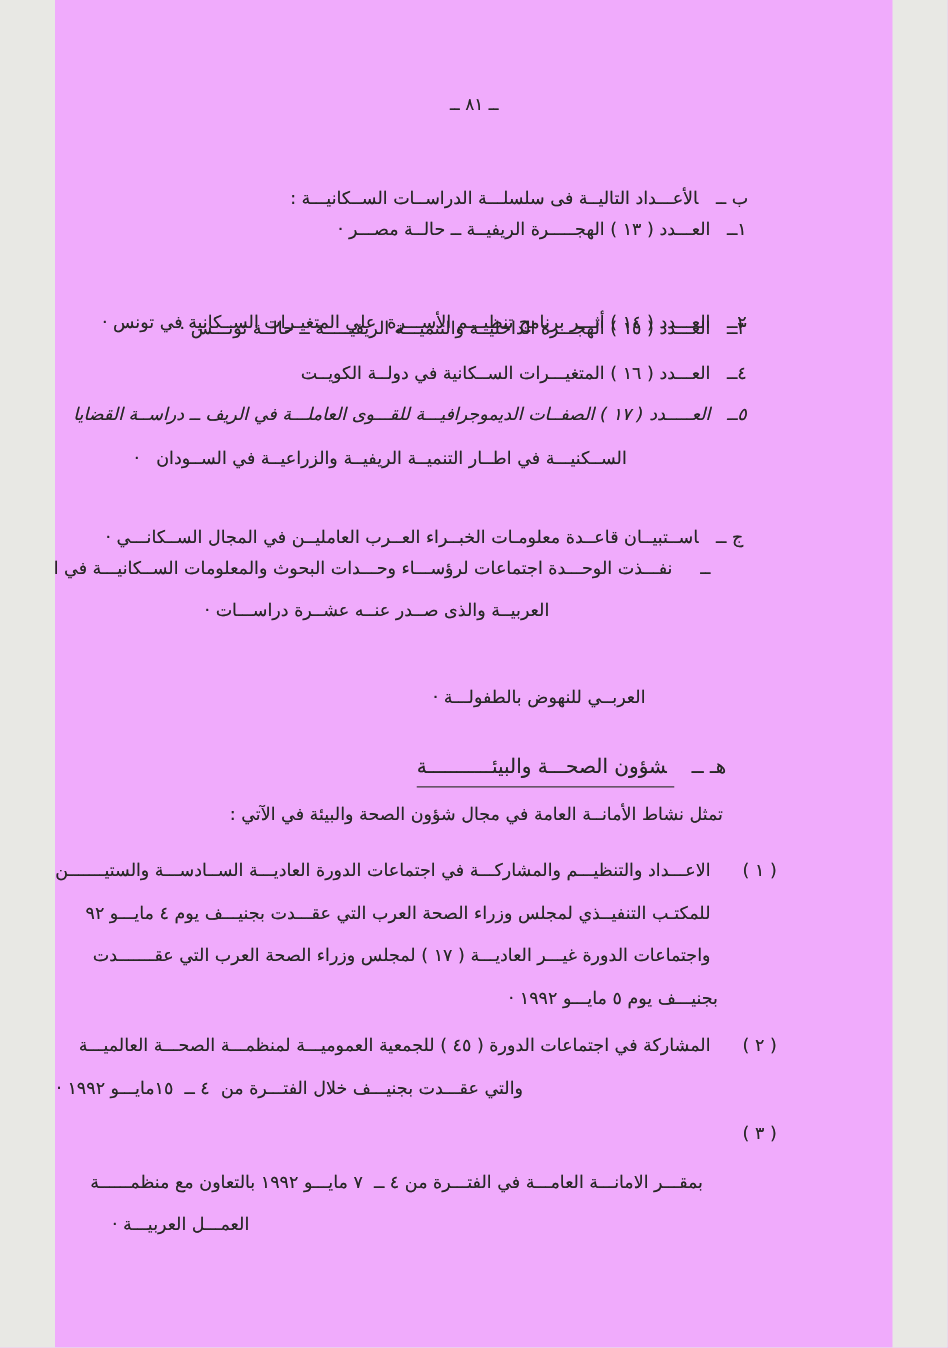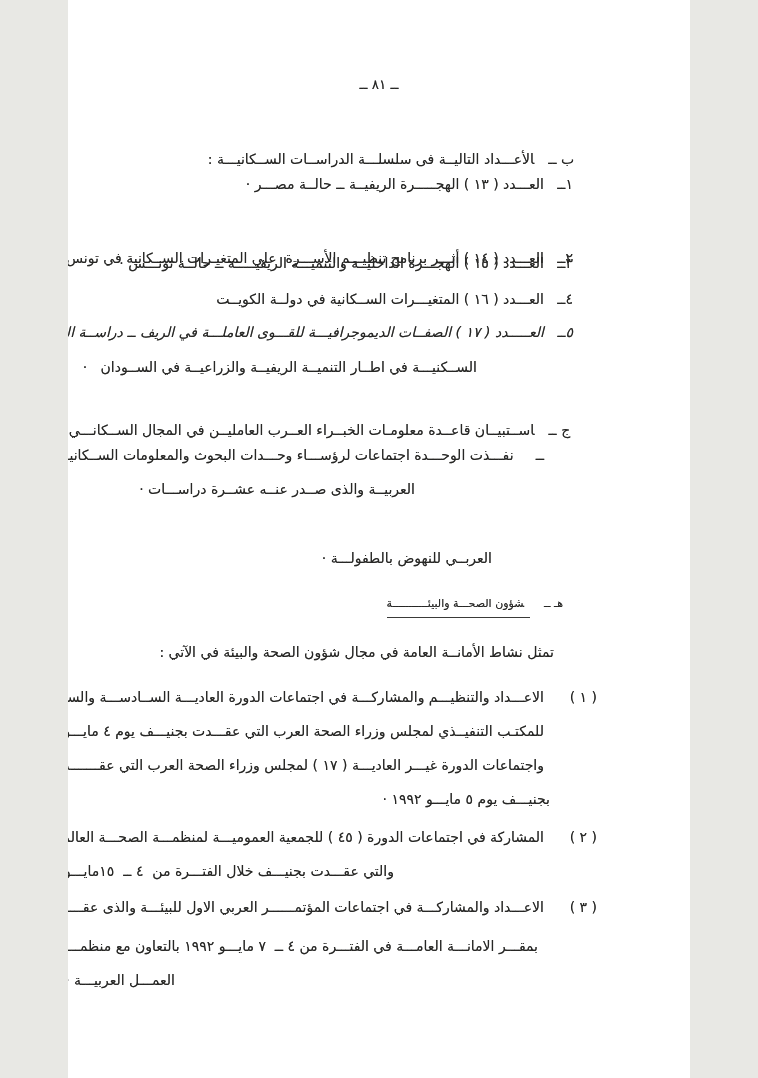--- a/index.html
+++ b/index.html
@@ -1,24 +1,25 @@
 <!DOCTYPE html>
 <html lang="ar" dir="rtl"><head>
 <meta charset="utf-8">
 <style>
   html,body{margin:0;padding:0;background:#e8e8e4;}
   .page{
     position:relative;
     width:622px;height:1078px;
     margin:0 auto;
-    background:#ffffff;
+    background:#f0abfc;
     font-family:"DejaVu Sans", sans-serif;
     direction:rtl;
     color:#272725;
     overflow:hidden;
+    padding-left:48px;
   }
   .line{
     position:absolute;
     white-space:pre;
     font-size:14px;
     line-height:1.25;
     letter-spacing:0px;
   }
   .pagenum{
     position:absolute;
@@ -55,34 +56,33 @@
 
   <div class="line soft" style="top:404px; right:102px;">
     <span class="sec-marker">ج ــ</span><span>اســتبيــان قاعــدة معلومـات الخبــراء العــرب العامليــن في المجال الســكانـــي ·</span>
   </div>
 
   <div class="line soft" style="top:447px; right:146px;">ــ     نفـــذت الوحـــدة اجتماعات لرؤســـاء وحـــدات البحوث والمعلومات الســكانيـــة في الدول</div>
   <div class="line soft" style="top:481px; right:275px;">العربيــة والذى صــدر عنــه عشــرة دراســـات ·</div>
 
   <div class="line soft" style="top:550px; right:198px;">العربــي للنهوض بالطفولـــة ·</div>
 
-  <div class="line soft" style="top:583px; right:113px; font-size:11px;">
+  <div class="line soft" style="top:583px; right:113px; font-size:16px;">
     <span class="sec-marker">هـ ــ</span><span class="underlined">شؤون الصحـــة والبيئـــــــــــة</span>
   </div>
 
   <div class="line soft" style="top:644px; right:136px;">تمثل نشاط الأمانــة العامة في مجال شؤون الصحة والبيئة في الآتي :</div>
 
   <div class="line soft" style="top:689px; right:93px;">( ١ )</div>
   <div class="line soft" style="top:689px; right:146px;">الاعـــداد والتنظيـــم والمشاركـــة في اجتماعات الدورة العاديـــة الســادســـة والستيـــــــن</div>
   <div class="line soft" style="top:723px; right:146px;">للمكتـب التنفيــذي لمجلس وزراء الصحة العرب التي عقـــدت بجنيـــف يوم ٤ مايـــو ٩٢</div>
   <div class="line soft" style="top:757px; right:146px;">واجتماعات الدورة غيـــر العاديـــة ( ١٧ ) لمجلس وزراء الصحة العرب التي عقـــــــدت</div>
   <div class="line soft" style="top:791px; right:140px;">بجنيـــف يوم ٥ مايـــو ١٩٩٢ ·</div>
 
   <div class="line soft" style="top:829px; right:93px;">( ٢ )</div>
   <div class="line soft" style="top:829px; right:146px;">المشاركة في اجتماعات الدورة ( ٤٥ ) للجمعية العموميـــة لمنظمـــة الصحـــة العالميـــة</div>
   <div class="line soft" style="top:863px; right:296px;">والتي عقـــدت بجنيـــف خلال الفتـــرة من  ٤ ــ  ١٥مايـــو ١٩٩٢ ·</div>
 
   <div class="line soft" style="top:899px; right:93px;">( ٣ )</div>
-  <div class="line soft" style="top:899px; right:146px;">الاعـــداد والمشاركـــة في اجتماعات المؤتمــــــر العربي الاول للبيئـــة والذى عقـــــــــــد</div>
   <div class="line soft" style="top:938px; right:152px;">بمقـــر الامانـــة العامـــة في الفتـــرة من ٤ ــ  ٧ مايـــو ١٩٩٢ بالتعاون مع منظمــــــة</div>
   <div class="line soft" style="top:972px; right:515px;">العمـــل العربيـــة ·</div>
 
 </div>
 
 </body></html>

